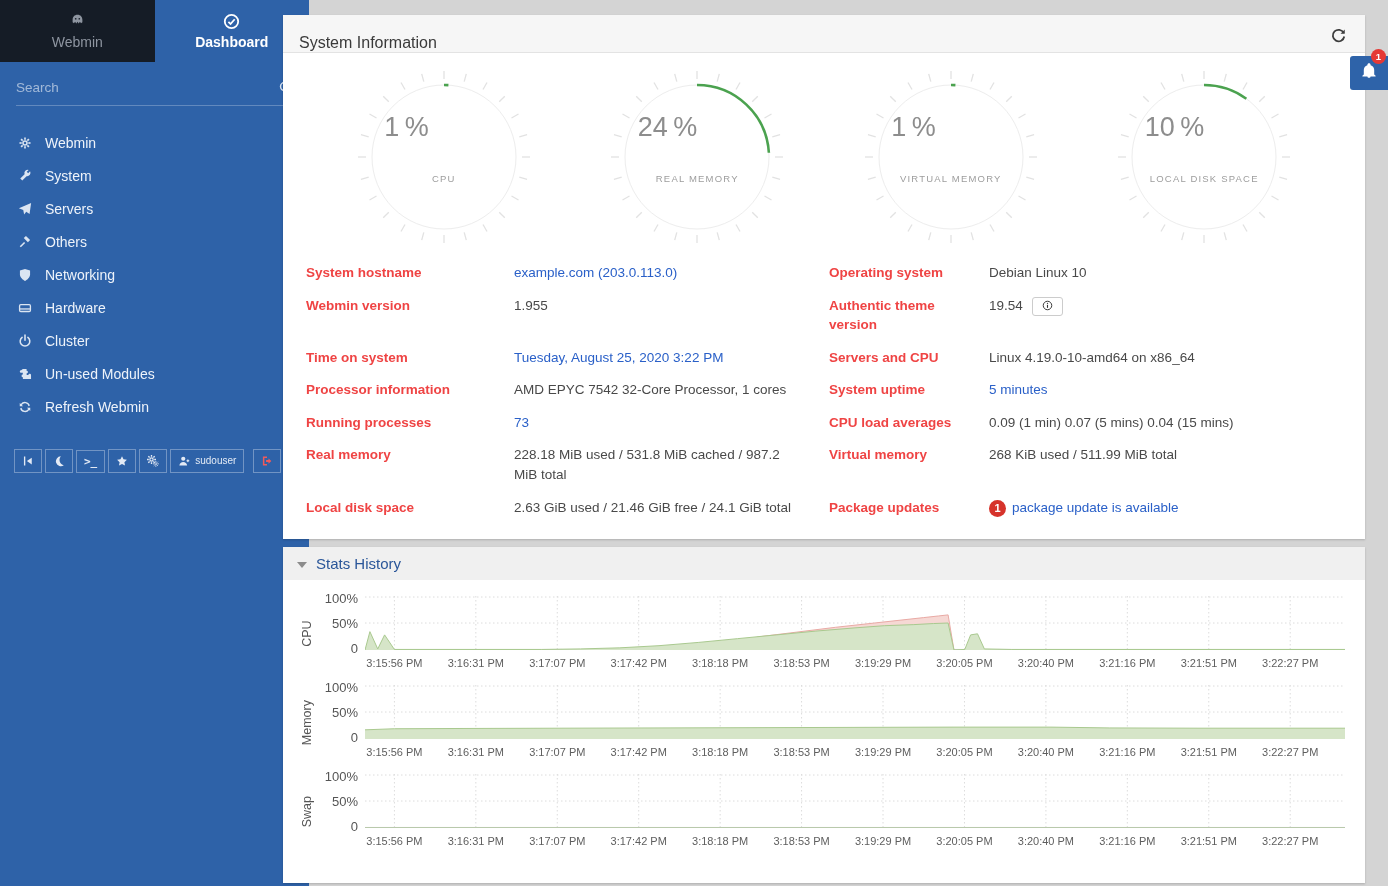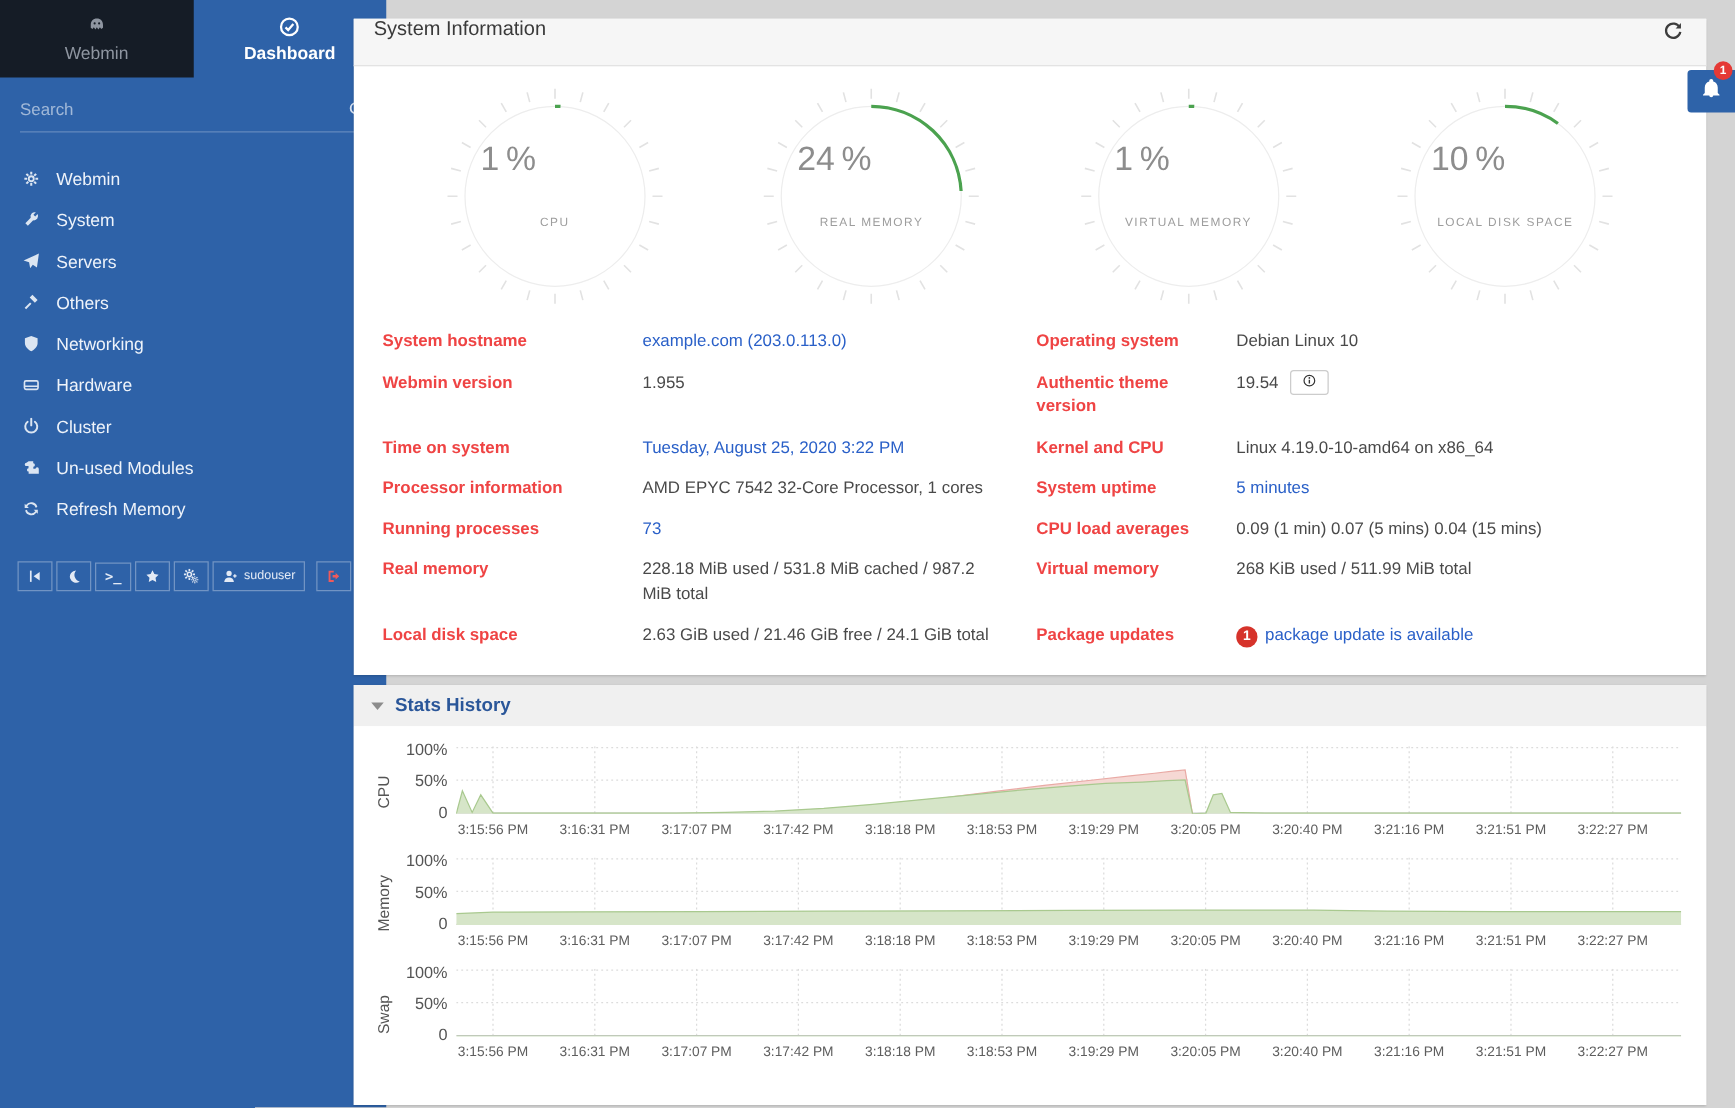--- a/index.html
+++ b/index.html
@@ -30,21 +30,21 @@
   .fbtn{display:inline-flex;align-items:center;gap:5px;background:transparent;
         border:1px solid rgba(255,255,255,.32);color:#e3eaf5;font-size:10px;
         font-family:inherit;padding:5px 7px;margin-right:3px;cursor:pointer;line-height:1;}
   .fbtn .ficon{display:inline-flex;font-size:12px;}
   .fbtn.logout{margin-left:6px;color:#f05a5a;}
   .fbtn.term{font-family:"DejaVu Sans Mono",monospace;font-weight:bold;font-size:11px;}
   
   main{position:absolute;left:268px;top:0;right:0;bottom:0;padding:15px 23px 0 15px;box-sizing:border-box;}
   .panel{background:#fff;box-shadow:0 1px 2px rgba(0,0,0,.18);margin-bottom:8px;}
   .panel-header{height:37px;background:#f6f6f6;border-bottom:1px solid #e3e3e3;
-                display:flex;align-items:flex-start;padding:0 16px;}
+                display:flex;align-items:flex-end;padding:0 16px;}
   .panel-title{font-size:16px;color:#3a3a3a;}
   .refresh-btn{margin-left:auto;background:transparent;border:none;color:#3d3d3d;
                font-size:17px;cursor:pointer;display:inline-flex;padding:2px;}
   
   .gauges{display:flex;justify-content:space-around;padding:14px 34px 2px 34px;}
   .gauge{position:relative;width:180px;height:180px;}
   .gauge svg{position:absolute;inset:0;}
   .g-val{position:absolute;left:17%;top:25%;font-size:27px;color:#8d8d8d;}
   .g-lab{position:absolute;left:0;right:0;top:59%;text-align:center;font-size:9.5px;
          letter-spacing:1.2px;color:#9d9d9d;}
@@ -57,21 +57,21 @@
   .lnk{color:#2a60c8;text-decoration:none;}
   .badge{display:inline-block;background:#d6332b;color:#fff;border-radius:50%;
          width:17px;height:17px;line-height:17px;text-align:center;font-size:11px;
          font-weight:bold;margin-right:6px;}
   .info-btn{display:inline-flex;align-items:center;border:1px solid #ccc;border-radius:3px;
             background:#fff;padding:2px 9px;margin-left:9px;font-size:11px;color:#333;
             cursor:pointer;vertical-align:middle;}
   
   .stats-header{display:flex;align-items:center;gap:9px;background:#f0f0f0;
                 padding:8px 14px;cursor:pointer;}
-  .stats-title{color:#2a5699;font-size:15px;font-weight:700;}
+  .stats-title{color:#2a5699;font-size:15px;font-weight:400;}
   .tri{width:0;height:0;border-left:5px solid transparent;border-right:5px solid transparent;
        border-top:6px solid #8c8c8c;margin-top:2px;}
   .charts{background:#fff;padding:16px 20px 20px 10px;}
   .chart-row{display:flex;margin-bottom:12px;}
   .rot{width:28px;position:relative;}
   .rot span{position:absolute;left:50%;top:50%;transform:translate(-50%,-60%) rotate(-90deg);
             font-size:12.5px;color:#555;white-space:nowrap;}
   .ylab{width:44px;position:relative;height:54px;font-size:13px;color:#555;}
   .ylab span{position:absolute;right:7px;}
   .plot{flex:1;position:relative;height:54px;}
@@ -203,21 +203,21 @@
         </span>
         <span class="nlabel">Un-used Modules</span>
         <span class="caret"></span>
       </a>
       <a class="nav-item">
         <span class="nicon">
           <svg viewBox="0 0 16 16" width="1em" height="1em" fill="currentColor" xmlns="http://www.w3.org/2000/svg">
             <path d="M13.6 6.4A5.8 5.8 0 0 0 3.2 4.6L2 3.4v3.8h3.8L4.3 5.7a4.3 4.3 0 0 1 7.8 1.4zM2.4 9.6a5.8 5.8 0 0 0 10.4 1.8l1.2 1.2V8.8H10.2l1.5 1.5a4.3 4.3 0 0 1-7.8-1.4z"></path>
           </svg>
         </span>
-        <span class="nlabel">Refresh Memory</span>
+        <span class="nlabel">Refresh Webmin</span>
       </a>
     </nav>
   <div class="sb-footer" id="sb-footer">
       <button class="fbtn">
         <span class="ficon">
           <svg viewBox="0 0 16 16" width="1em" height="1em" fill="currentColor" xmlns="http://www.w3.org/2000/svg">
             <rect x="2.6" y="2" width="1.8" height="12"></rect>
             <path d="M13 3.5v9L6.5 8z"></path>
           </svg>
         </span>
@@ -436,21 +436,21 @@
         <div class="cell lab">Authentic theme version</div>
         <div class="cell val"><span>19.54</span><button class="info-btn">
             <span><svg viewBox="0 0 16 16" width="1em" height="1em" fill="currentColor" xmlns="http://www.w3.org/2000/svg">
                 <circle cx="8" cy="8" r="6.2" fill="none" stroke="currentColor" stroke-width="1.4"></circle>
                 <rect x="7.2" y="7" width="1.6" height="4.4"></rect>
                 <circle cx="8" cy="4.9" r="1"></circle>
               </svg></span>
           </button></div>
         <div class="cell lab">Time on system</div>
         <div class="cell val"><a href="#" class="lnk">Tuesday, August 25, 2020 3:22 PM</a></div>
-        <div class="cell lab">Kernel and CPU</div>
+        <div class="cell lab">Servers and CPU</div>
         <div class="cell val"><span>Linux 4.19.0-10-amd64 on x86_64</span></div>
         <div class="cell lab">Processor information</div>
         <div class="cell val"><span>AMD EPYC 7542 32-Core Processor, 1 cores</span></div>
         <div class="cell lab">System uptime</div>
         <div class="cell val"><a href="#" class="lnk">5 minutes</a></div>
         <div class="cell lab">Running processes</div>
         <div class="cell val"><a href="#" class="lnk">73</a></div>
         <div class="cell lab">CPU load averages</div>
         <div class="cell val"><span>0.09 (1 min) 0.07 (5 mins) 0.04 (15 mins)</span></div>
         <div class="cell lab">Real memory</div>

